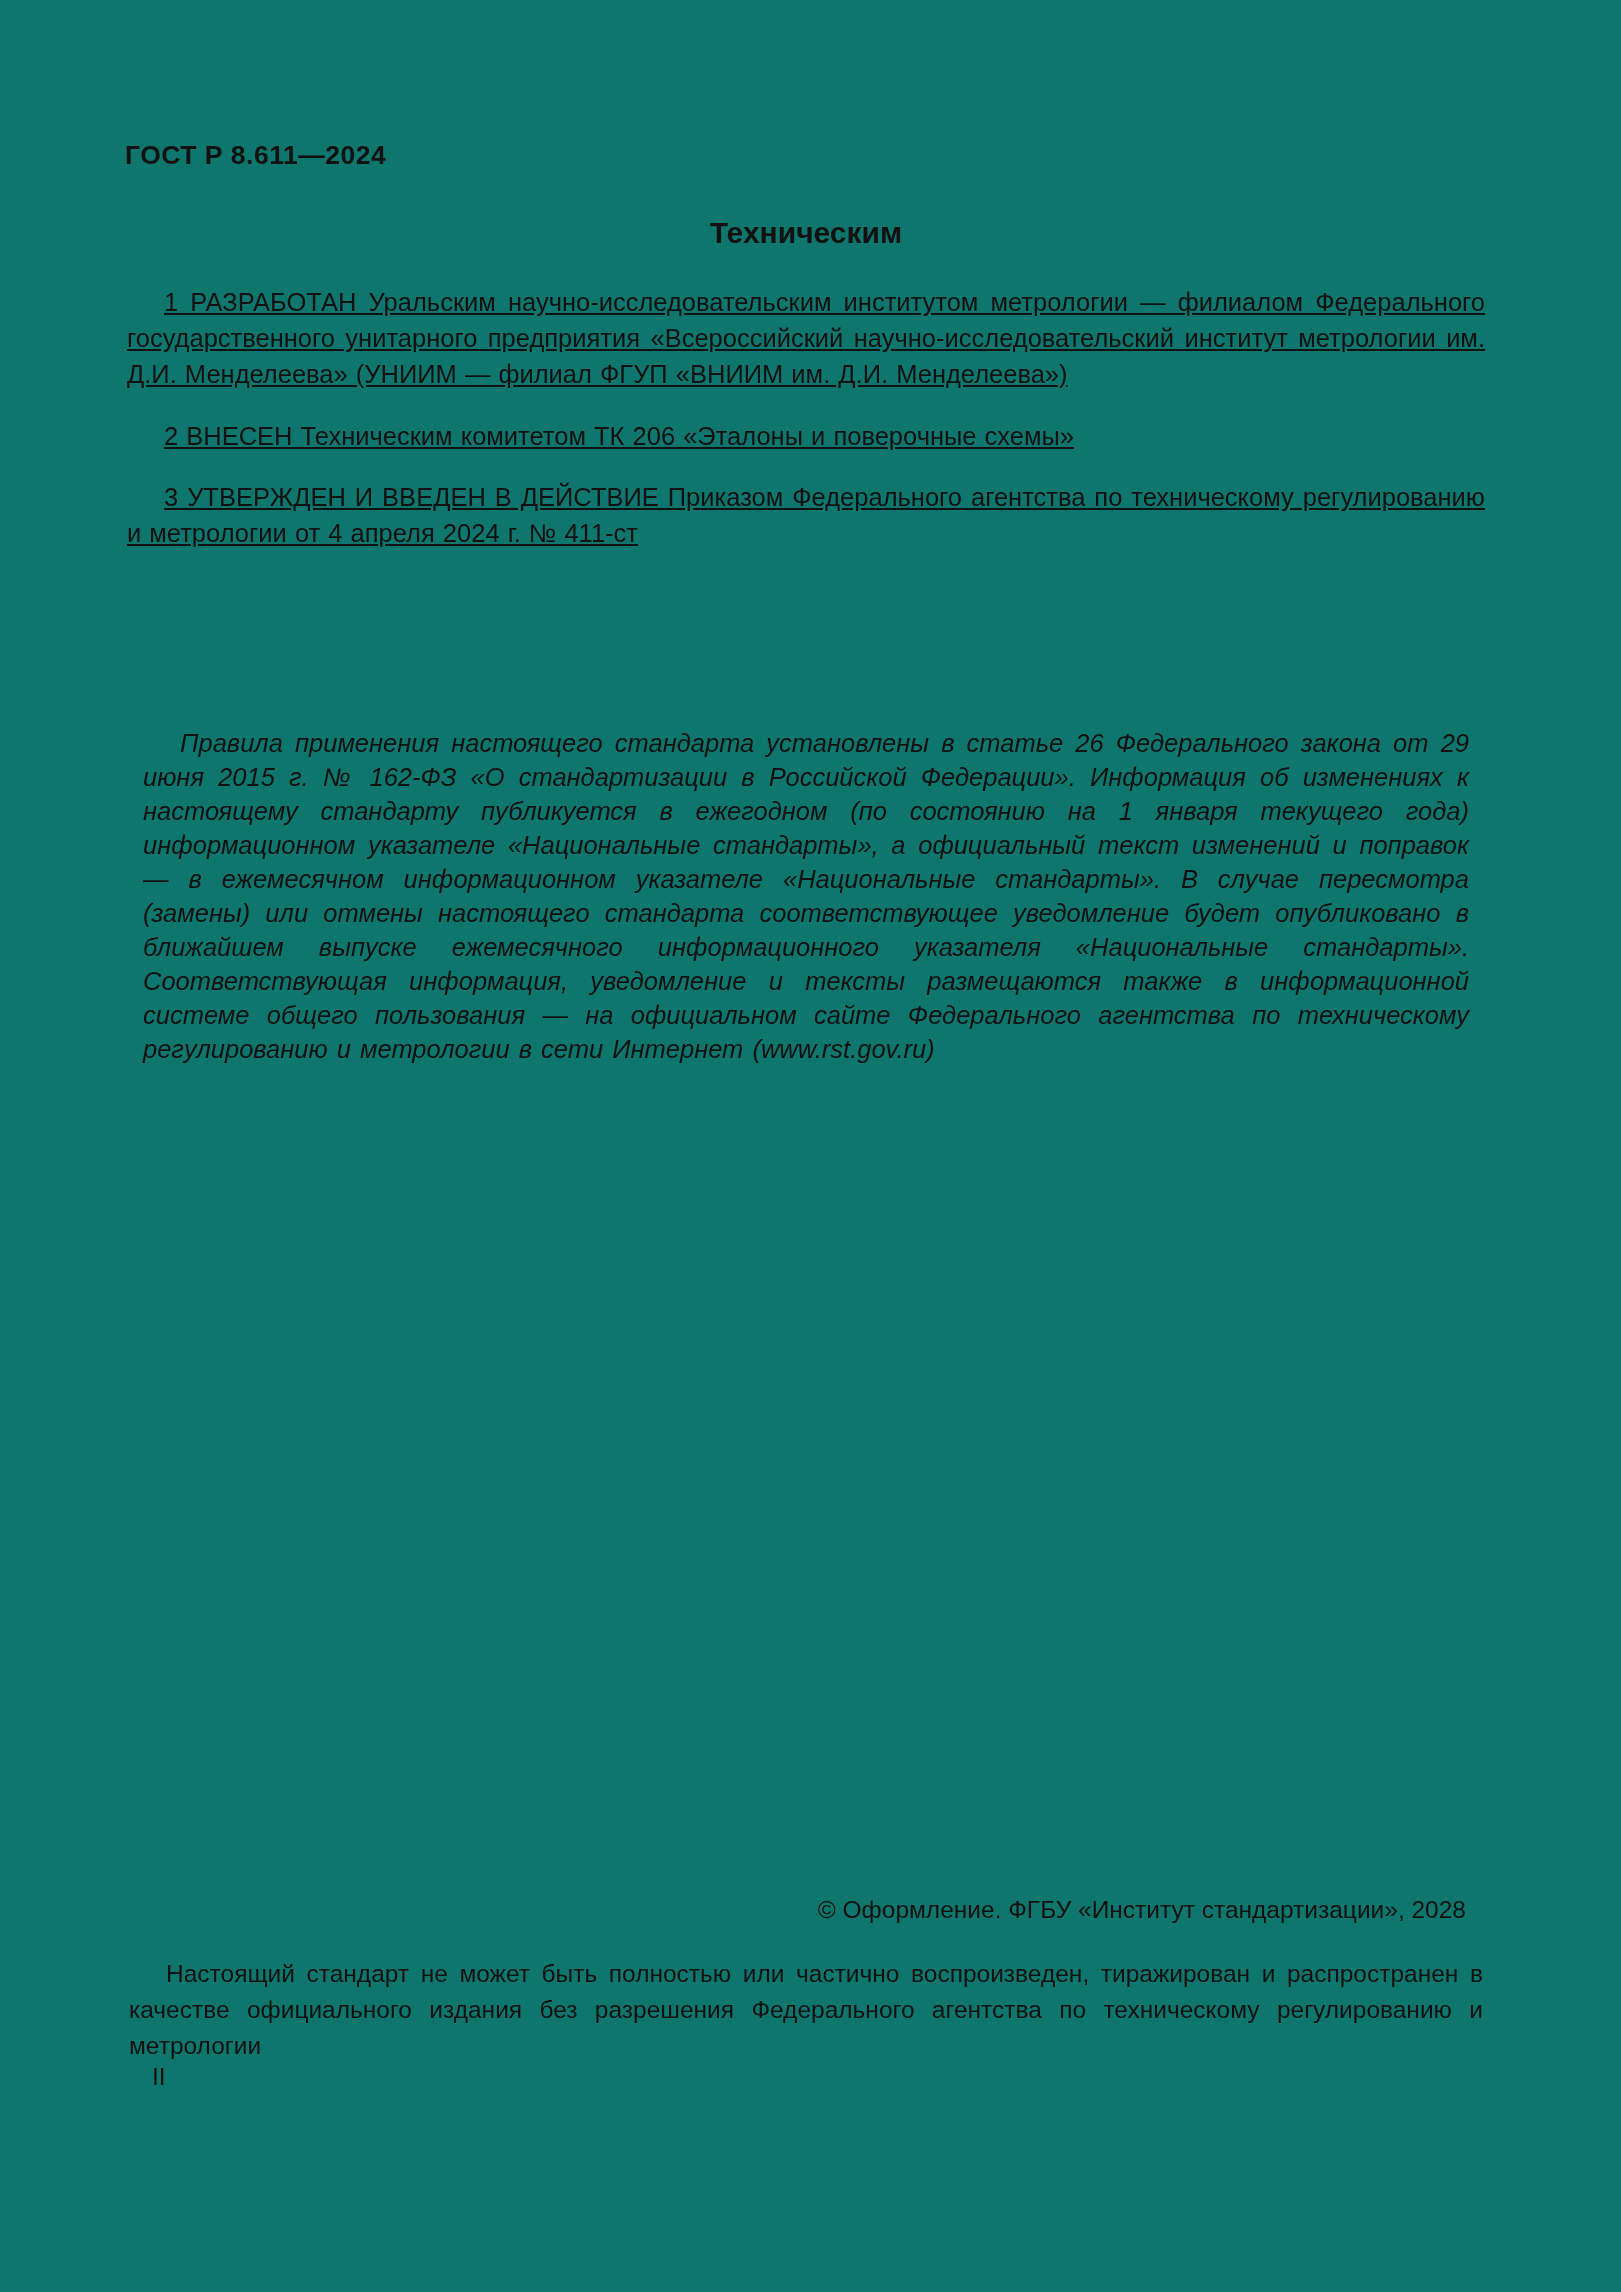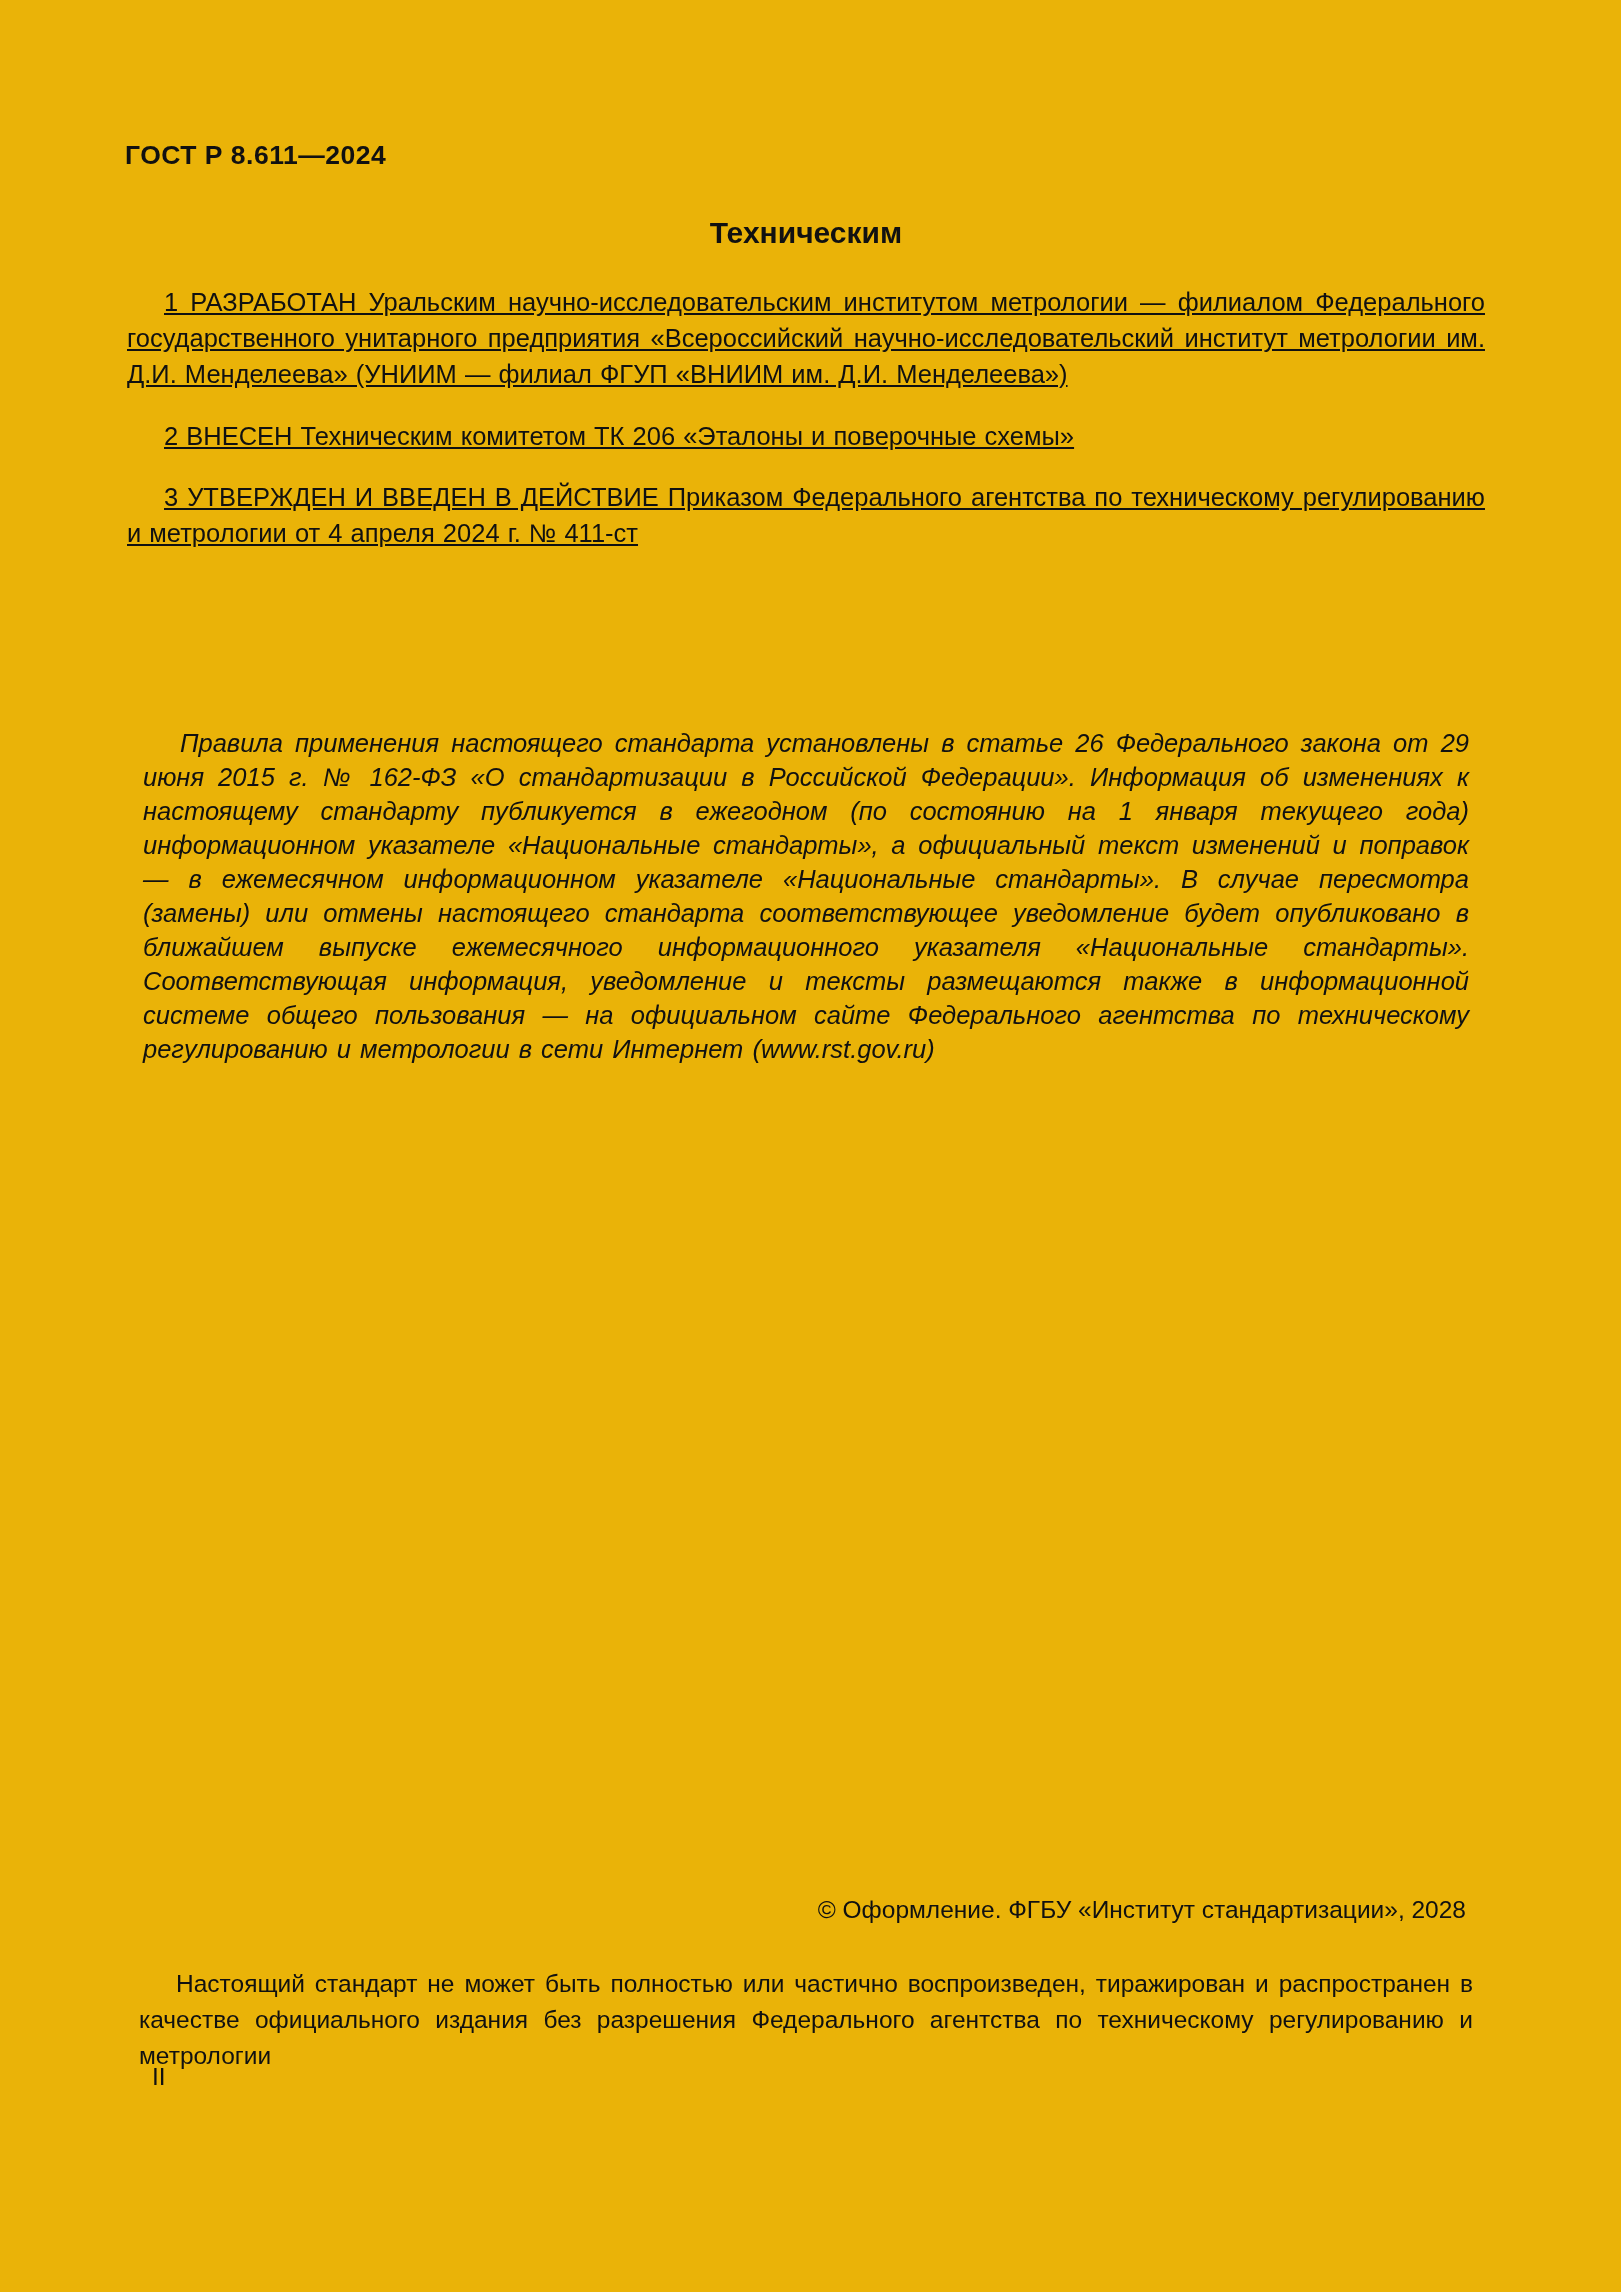--- a/index.html
+++ b/index.html
@@ -4,21 +4,21 @@
 <style>
   html, body {
     margin: 0;
     padding: 0;
     background: #ffffff;
   }
   .page {
     position: relative;
     width: 1621px;
     height: 2293px;
-    background: #eab308;
+    background: #0f766e;
     color: #111111;
     font-family: "Liberation Sans", sans-serif;
     overflow: hidden;
   }
   .doc-code {
     position: absolute;
     left: 125px;
     top: 140px;
     font-size: 26.5px;
     font-weight: bold;
@@ -70,21 +70,21 @@
     right: 155px;
     top: 1896px;
     font-size: 24.5px;
     white-space: nowrap;
   }
   .restriction {
     position: absolute;
     left: 127px;
     right: 136px;
     top: 1954px;
-    margin: 12px;
+    margin: 2px;
     font-size: 24.5px;
     line-height: 36px;
     text-align: justify;
     text-indent: 37px;
   }
   .page-number {
     position: absolute;
     left: 152px;
     top: 2063px;
     font-size: 24.5px;

